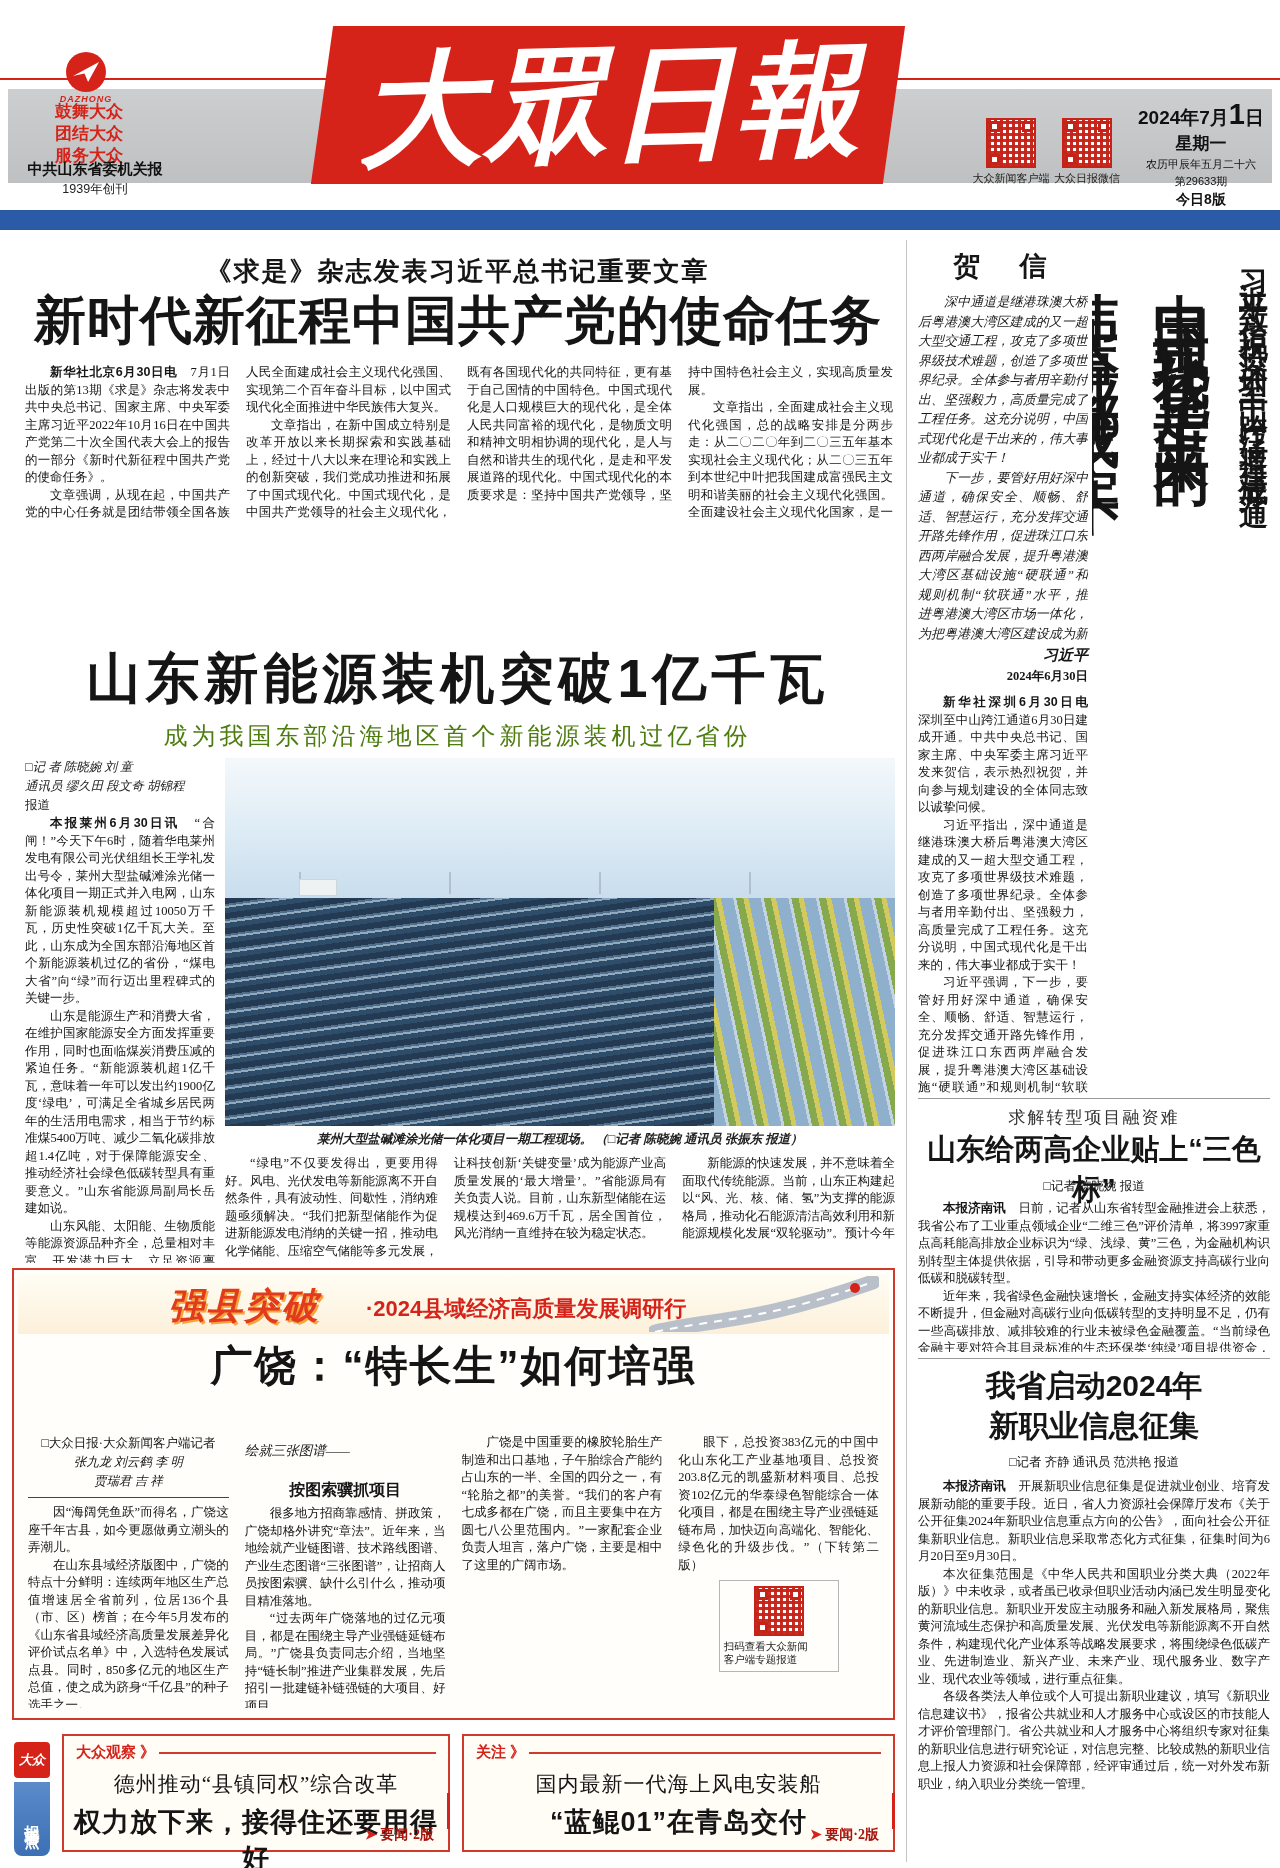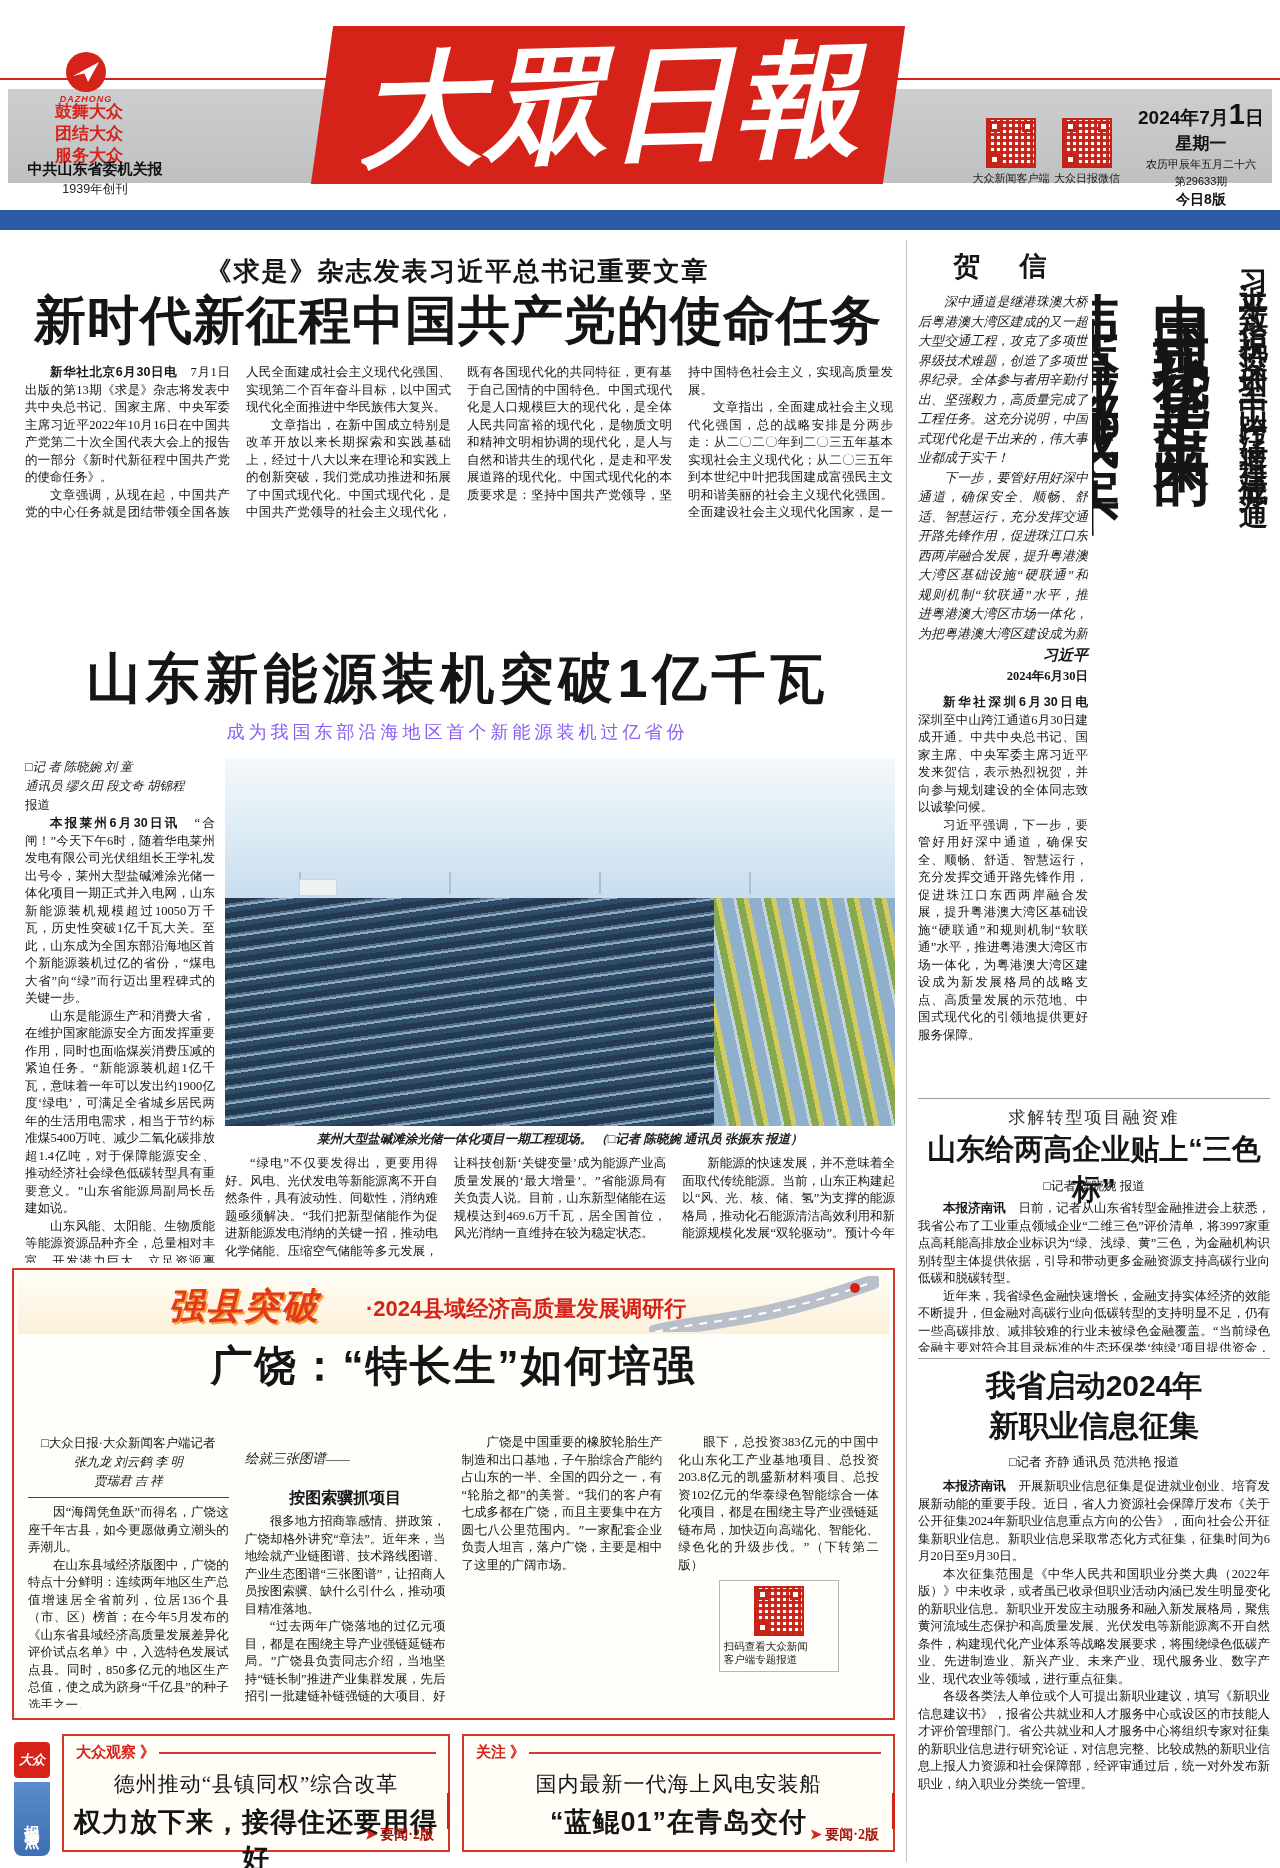--- a/index.html
+++ b/index.html
@@ -58,21 +58,21 @@
      box-shadow:0 2px 4px rgba(0,0,0,.25);}
   .banner:after{content:"";position:absolute;right:8px;top:8px;bottom:8px;width:160px;opacity:.25;
      background:repeating-linear-gradient(90deg,#fff 0 6px,transparent 6px 22px);}
   .banner .l1{margin-top:9px;text-align:center;color:#ffe87c;font-weight:700;font-size:19px;
      font-family:"Liberation Sans",sans-serif;}
   .banner .l2{text-align:center;color:#fff;font-weight:900;font-size:27px;letter-spacing:1px;
      font-family:"Liberation Sans",sans-serif;text-shadow:1px 1px 2px rgba(120,0,0,.6);}
   
   .headline-2{left:16px;top:643px;width:884px;font-size:54px;font-weight:900;letter-spacing:5px;
      font-family:"Liberation Sans",sans-serif;white-space:nowrap;}
-  .subhead-2{left:20px;top:720px;width:875px;font-size:18px;letter-spacing:4px;color:#8b5cf6;}
+  .subhead-2{left:20px;top:720px;width:875px;font-size:24px;letter-spacing:4px;color:#4d7c0f;}
   .energy-left{left:25px;top:758px;width:190px;height:505px;}
   .byline{font-size:12.5px;line-height:19px;color:#222;}
   .byline .names{font-style:italic;}
   .photo{left:225px;top:758px;width:670px;height:368px;background:#cfe2f1;}
   .photo .sky{position:absolute;left:0;top:0;right:0;height:38%;
      background:linear-gradient(#f4f8fb 0%,#dcebf5 55%,#c9dded 100%);}
   .photo .turb{position:absolute;left:0;right:0;top:31%;height:22px;opacity:.65;
      background:repeating-linear-gradient(90deg,transparent 0 74px,#9fb0bd 74px 76px,transparent 76px 150px);}
   .photo .bld{position:absolute;left:11%;top:33%;width:36px;height:15px;background:#eef2f3;border:1px solid #cdd6da;}
   .photo .field{position:absolute;left:0;right:27%;top:38%;bottom:0;
@@ -91,21 +91,21 @@
   .county-banner .sub{position:absolute;left:348px;top:20px;font-size:22px;font-weight:700;color:#d6231a;
      font-family:"Liberation Sans",sans-serif;}
   .county-banner svg{position:absolute;right:10px;top:2px;}
   .headline-3{position:absolute;left:0;top:68px;width:100%;text-align:center;font-size:42px;font-weight:900;
      font-family:"Liberation Sans",sans-serif;letter-spacing:2px;}
   .county-cols{position:absolute;left:14px;right:14px;top:164px;bottom:10px;display:flex;gap:16px;}
   .county-col{flex:1;overflow:hidden;}
   .county-byline{text-align:center;font-size:12.5px;line-height:19px;border-bottom:1px solid #444;
      padding-bottom:6px;margin-bottom:6px;}
   .county-byline .names{font-style:italic;}
-  .sub-intro{font-style:italic;font-size:13.5px;margin:16px 0 2px;}
+  .sub-intro{font-style:italic;font-size:13.5px;margin:8px 0 2px;}
   .sub-head{text-align:center;font-weight:700;font-size:16px;font-family:"Liberation Sans",sans-serif;margin-bottom:4px;margin-top:20px;}
   .county-qr{margin:6px auto 0;width:110px;border:1px solid #b5b5b5;padding:5px 4px;text-align:left;}
   .county-qr .qr-box{margin:0 auto;position:relative;}
   .county-qr .lbl{font-size:10.5px;line-height:13px;margin-top:4px;color:#222;}
   
   .rail-logo{left:14px;top:1742px;width:36px;height:36px;background:var(--red);border-radius:4px;
      color:#fff;font-weight:700;font-size:13px;text-align:center;line-height:36px;font-style:italic;}
   .rail-tab{left:14px;top:1782px;width:36px;height:74px;background:linear-gradient(180deg,#5b8bc9,#3c6fb4);
      border-radius:0 0 8px 8px;color:#fff;font-weight:700;font-size:15px;
      writing-mode:vertical-rl;text-align:center;letter-spacing:3px;line-height:36px;
@@ -313,20 +313,21 @@
 
   <div class="abs congrats-title center">贺　信</div>
   <div class="abs letter clip">
       <p>深中通道是继港珠澳大桥后粤港澳大湾区建成的又一超大型交通工程，攻克了多项世界级技术难题，创造了多项世界纪录。全体参与者用辛勤付出、坚强毅力，高质量完成了工程任务。这充分说明，中国式现代化是干出来的，伟大事业都成于实干！</p>
       <p>下一步，要管好用好深中通道，确保安全、顺畅、舒适、智慧运行，充分发挥交通开路先锋作用，促进珠江口东西两岸融合发展，提升粤港澳大湾区基础设施“硬联通”和规则机制“软联通”水平，推进粤港澳大湾区市场一体化，为把粤港澳大湾区建设成为新发展格局的战略支点、高质量发展的示范地、中国式现代化的引领地提供更好服务保障。</p>
     </div>
   <div class="abs signature">习近平</div>
   <div class="abs sign-date">2024年6月30日</div>
   <div class="abs congrats-news body-text clip">
       <p><b class="lead">新华社深圳6月30日电　</b>深圳至中山跨江通道6月30日建成开通。中共中央总书记、国家主席、中央军委主席习近平发来贺信，表示热烈祝贺，并向参与规划建设的全体同志致以诚挚问候。</p>
+      <p>习近平指出，深中通道是继港珠澳大桥后粤港澳大湾区建成的又一超大型交通工程，攻克了多项世界级技术难题，创造了多项世界纪录。全体参与者用辛勤付出、坚强毅力，高质量完成了工程任务。这充分说明，中国式现代化是干出来的，伟大事业都成于实干！</p>
       <p>习近平强调，下一步，要管好用好深中通道，确保安全、顺畅、舒适、智慧运行，充分发挥交通开路先锋作用，促进珠江口东西两岸融合发展，提升粤港澳大湾区基础设施“硬联通”和规则机制“软联通”水平，推进粤港澳大湾区市场一体化，为粤港澳大湾区建设成为新发展格局的战略支点、高质量发展的示范地、中国式现代化的引领地提供更好服务保障。</p>
     </div>
 
   <div class="abs vblock">
     <div class="v-kicker">习近平致信祝贺深圳至中山跨江通道建成开通</div>
     <div class="v-h1">中国式现代化是干出来的</div>
     <div class="v-h2">伟大事业都成于实干</div>
   </div>
 
   <div class="abs hline" style="left:918px;top:1098px;width:352px;"></div>

